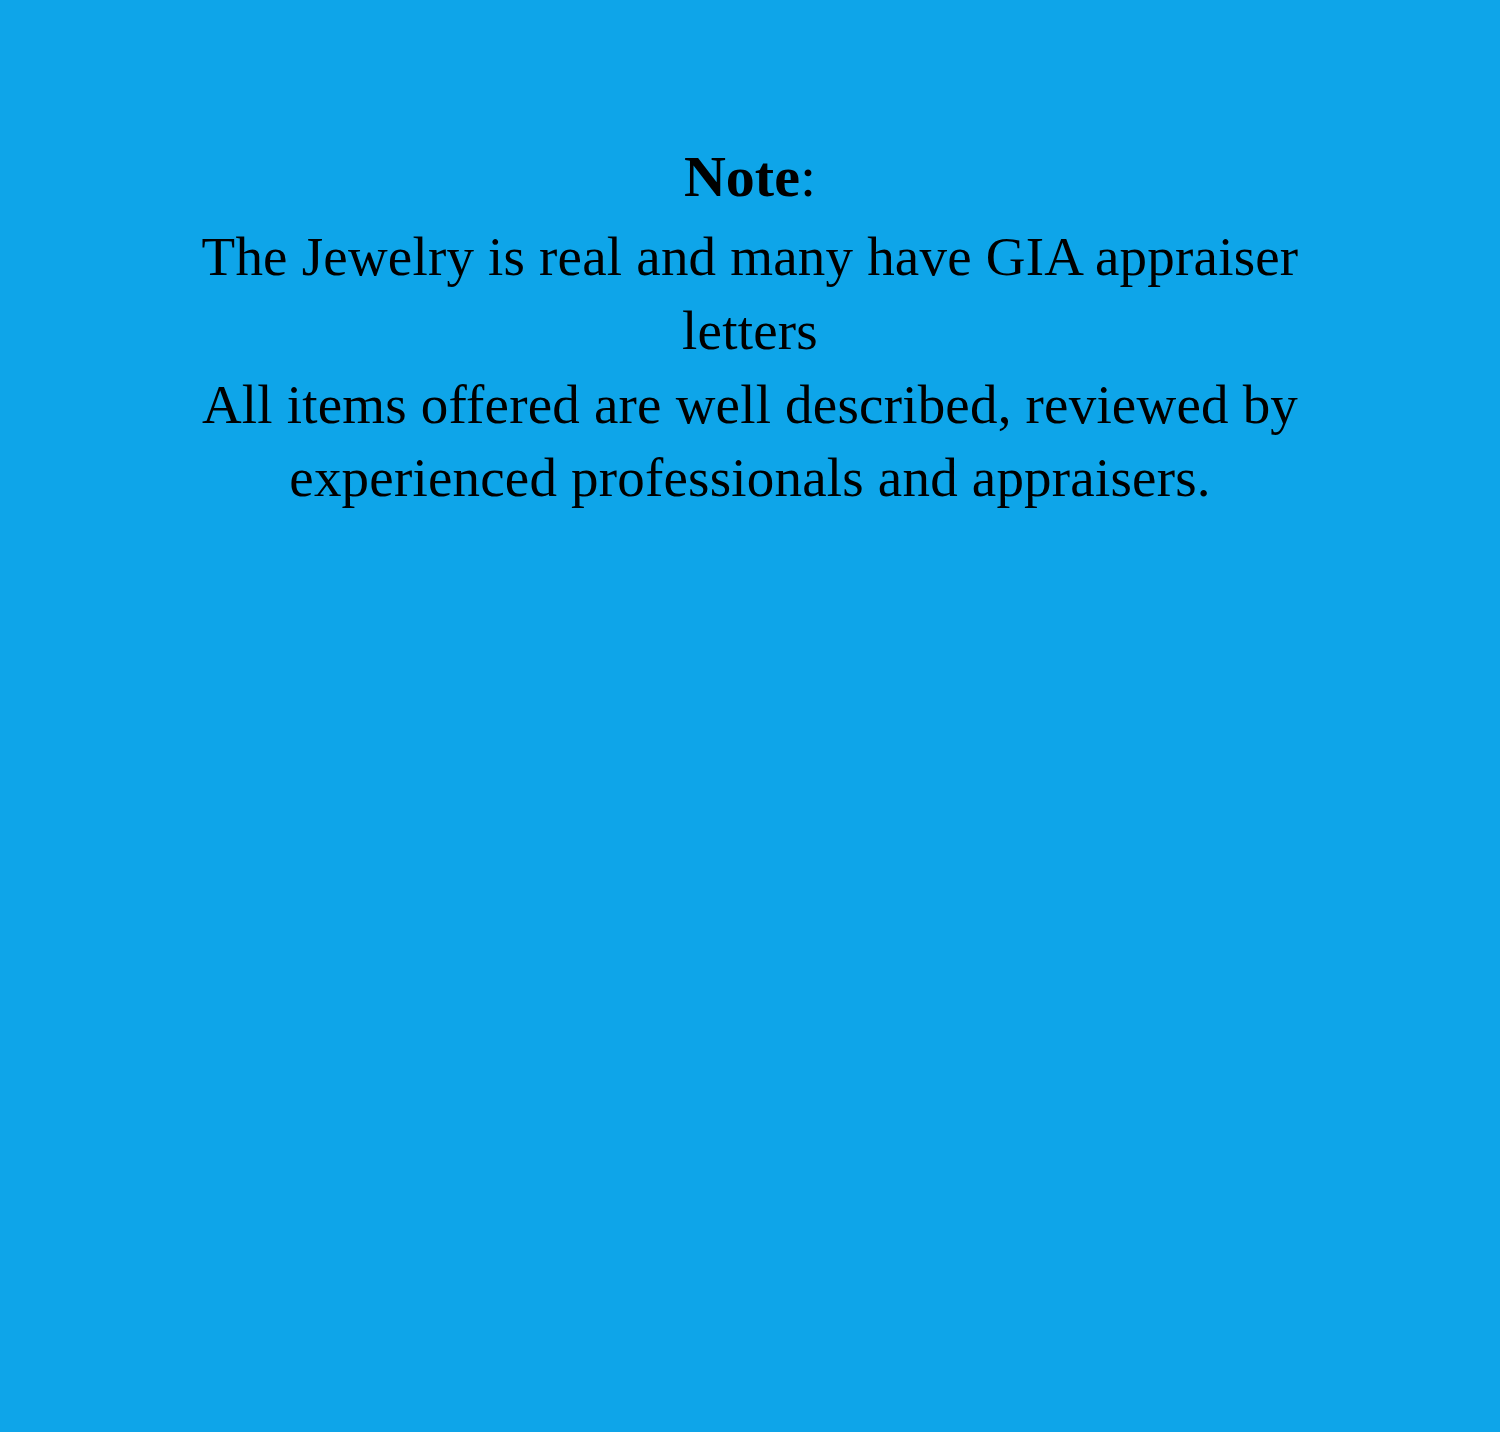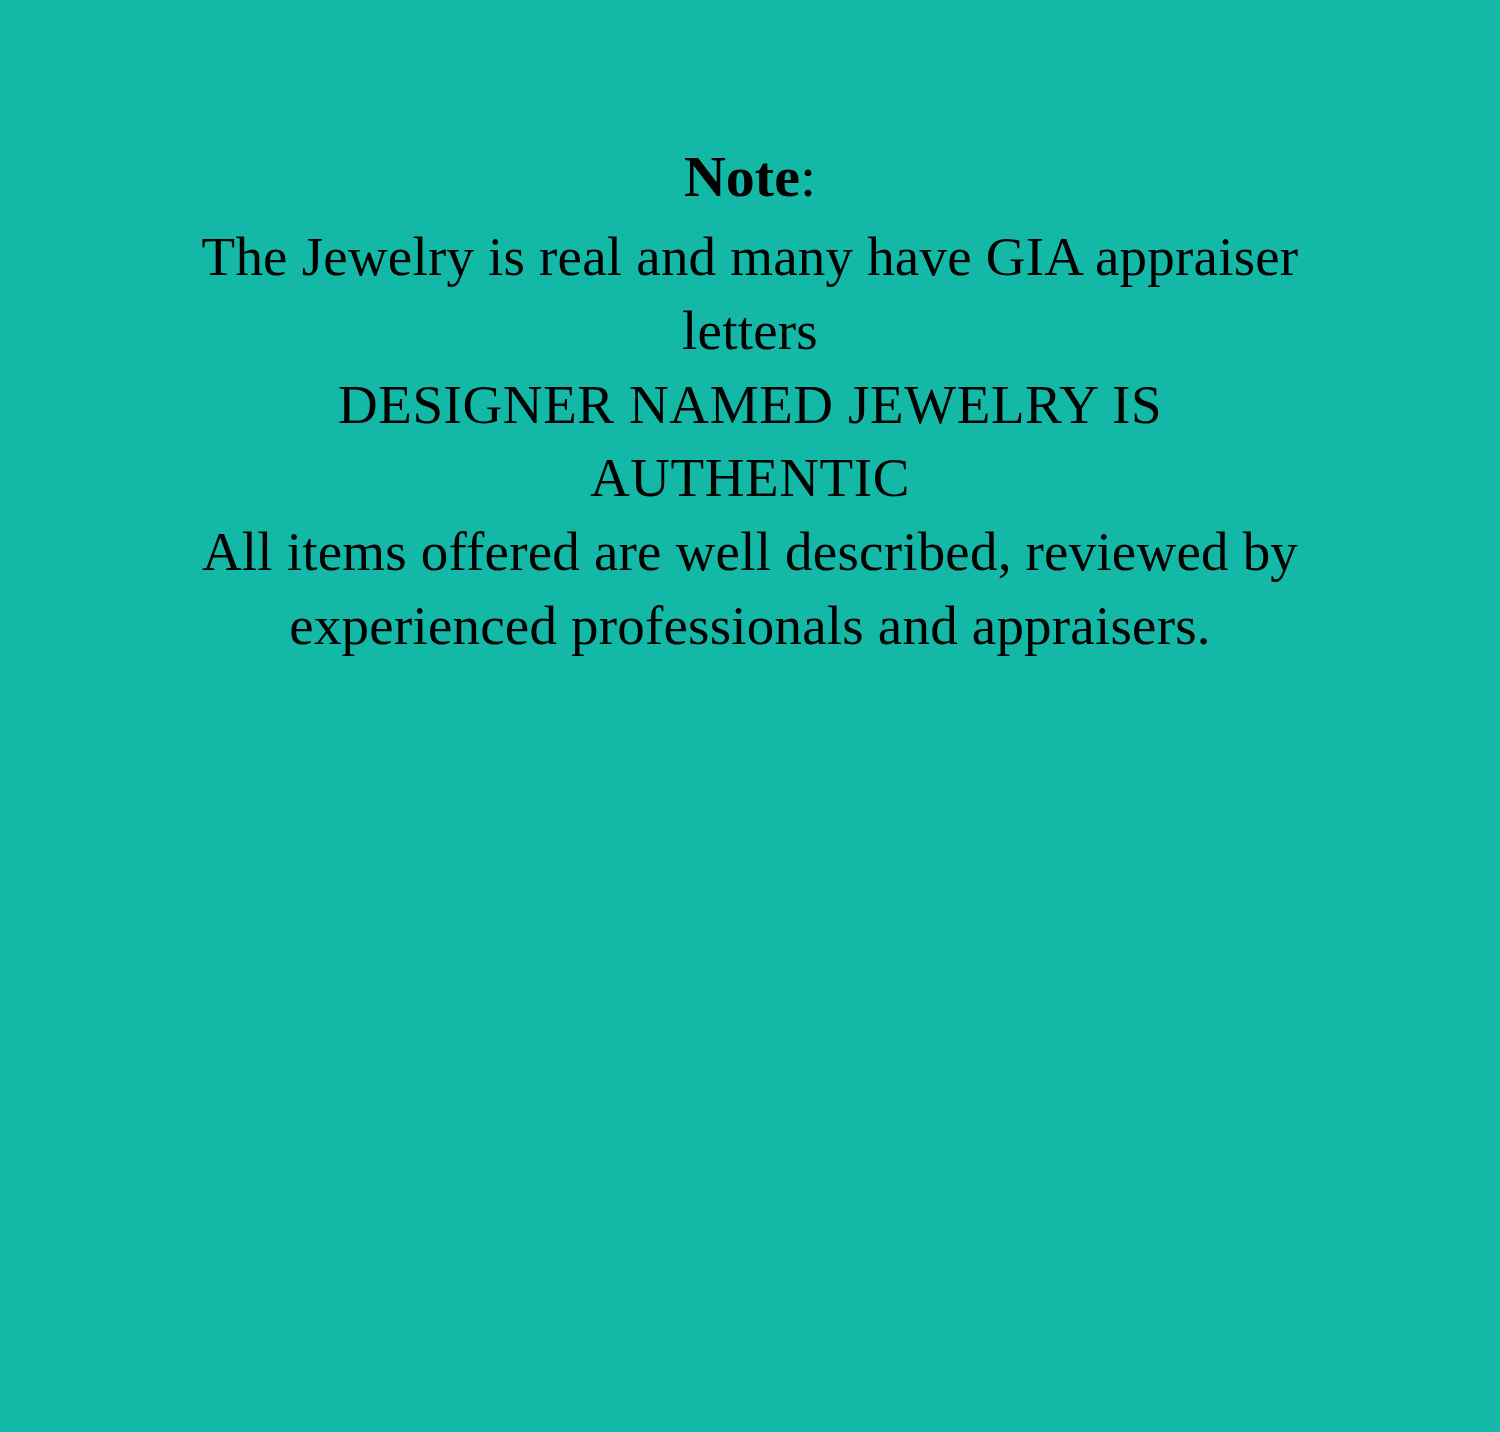--- a/index.html
+++ b/index.html
@@ -12,21 +12,21 @@
     height: 1432px;
     font-family: "Liberation Serif", "DejaVu Serif", serif;
     color: #000000;
     overflow: hidden;
   }
   .page {
     width: 1500px;
     height: 1432px;
     box-sizing: border-box;
     padding: 140px 190px 0 190px;
-    background: #14b8a6;
+    background: #0ea5e9;
   }
   .note-block {
     text-align: center;
   }
   .note-heading {
     font-size: 58px;
     line-height: 1.28;
     margin: 0 0 6px 0;
     font-weight: normal;
   }
@@ -48,19 +48,18 @@
 
 <div class="page">
   <div class="note-block">
 
     <p class="note-heading">
       <span class="strong">Note</span><span>:</span>
     </p>
 
     <p class="note-line">The Jewelry is real and many have GIA appraiser letters</p>
 
-    <p class="note-line caps">DESIGNER NAMED JEWELRY IS AUTHENTIC</p>
 
     <p class="note-line">All items offered are well described, reviewed by experienced professionals and appraisers.</p>
 
 
   </div>
 </div>
 
 </body></html>

